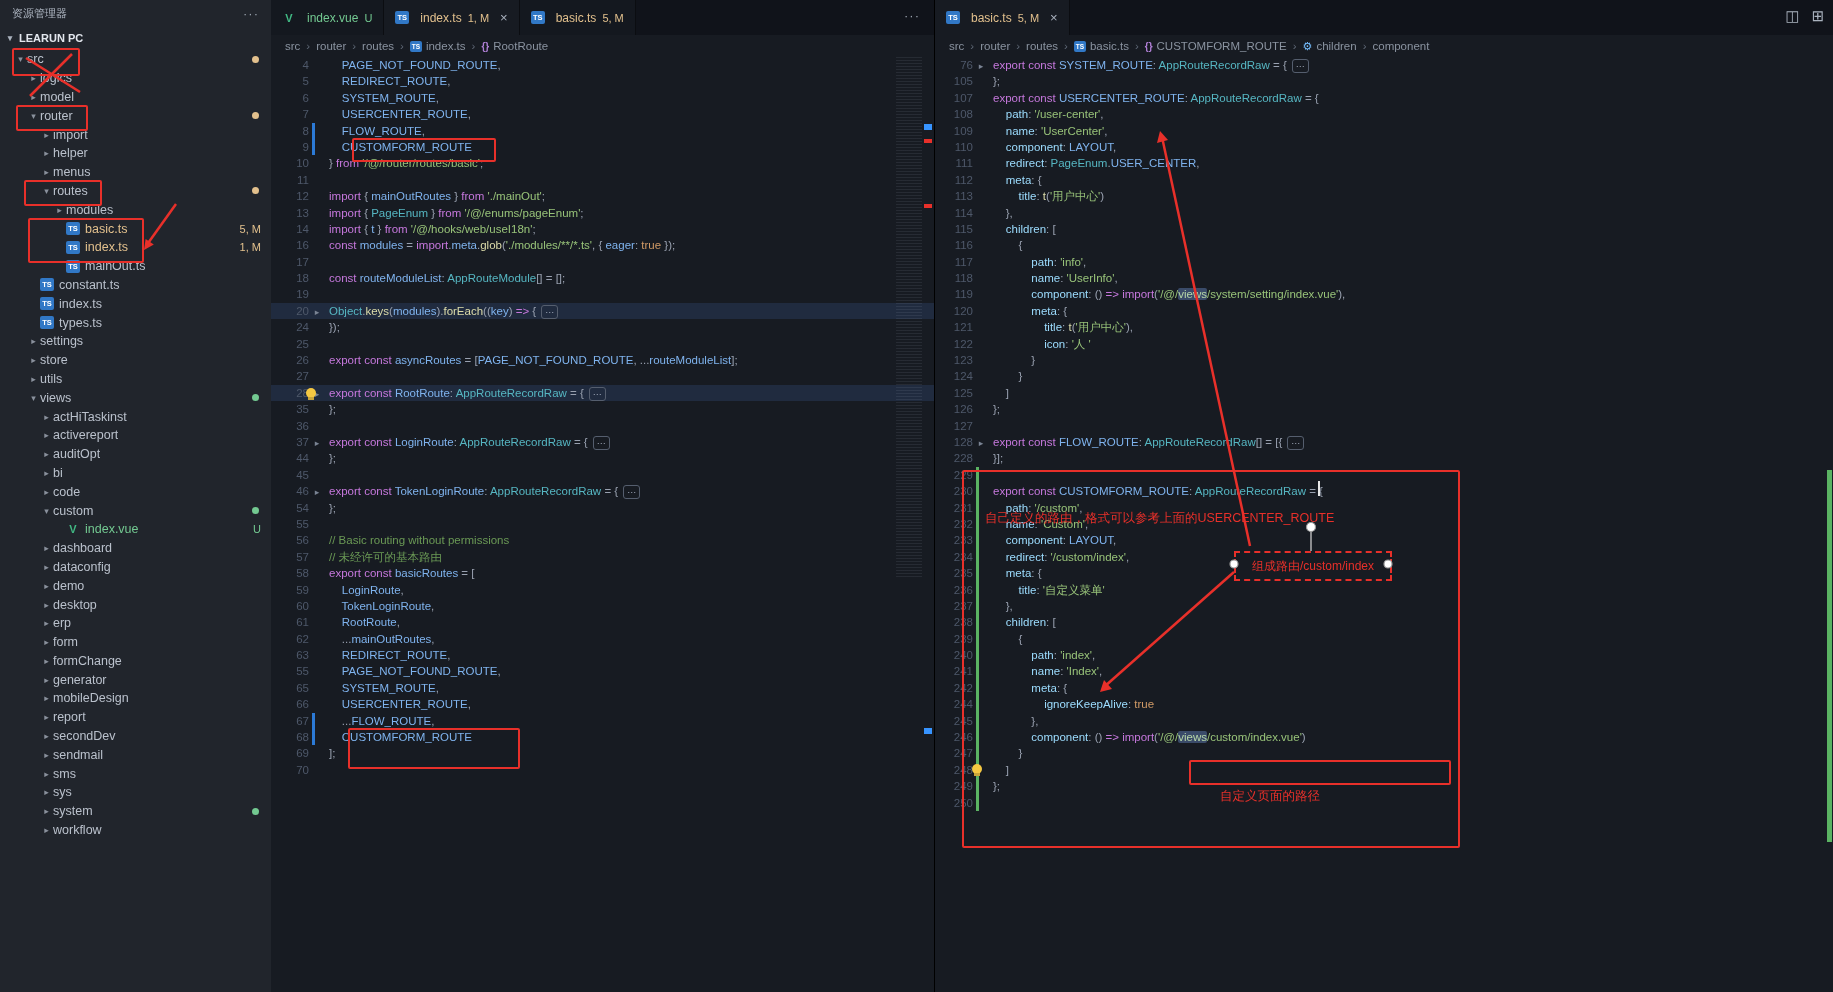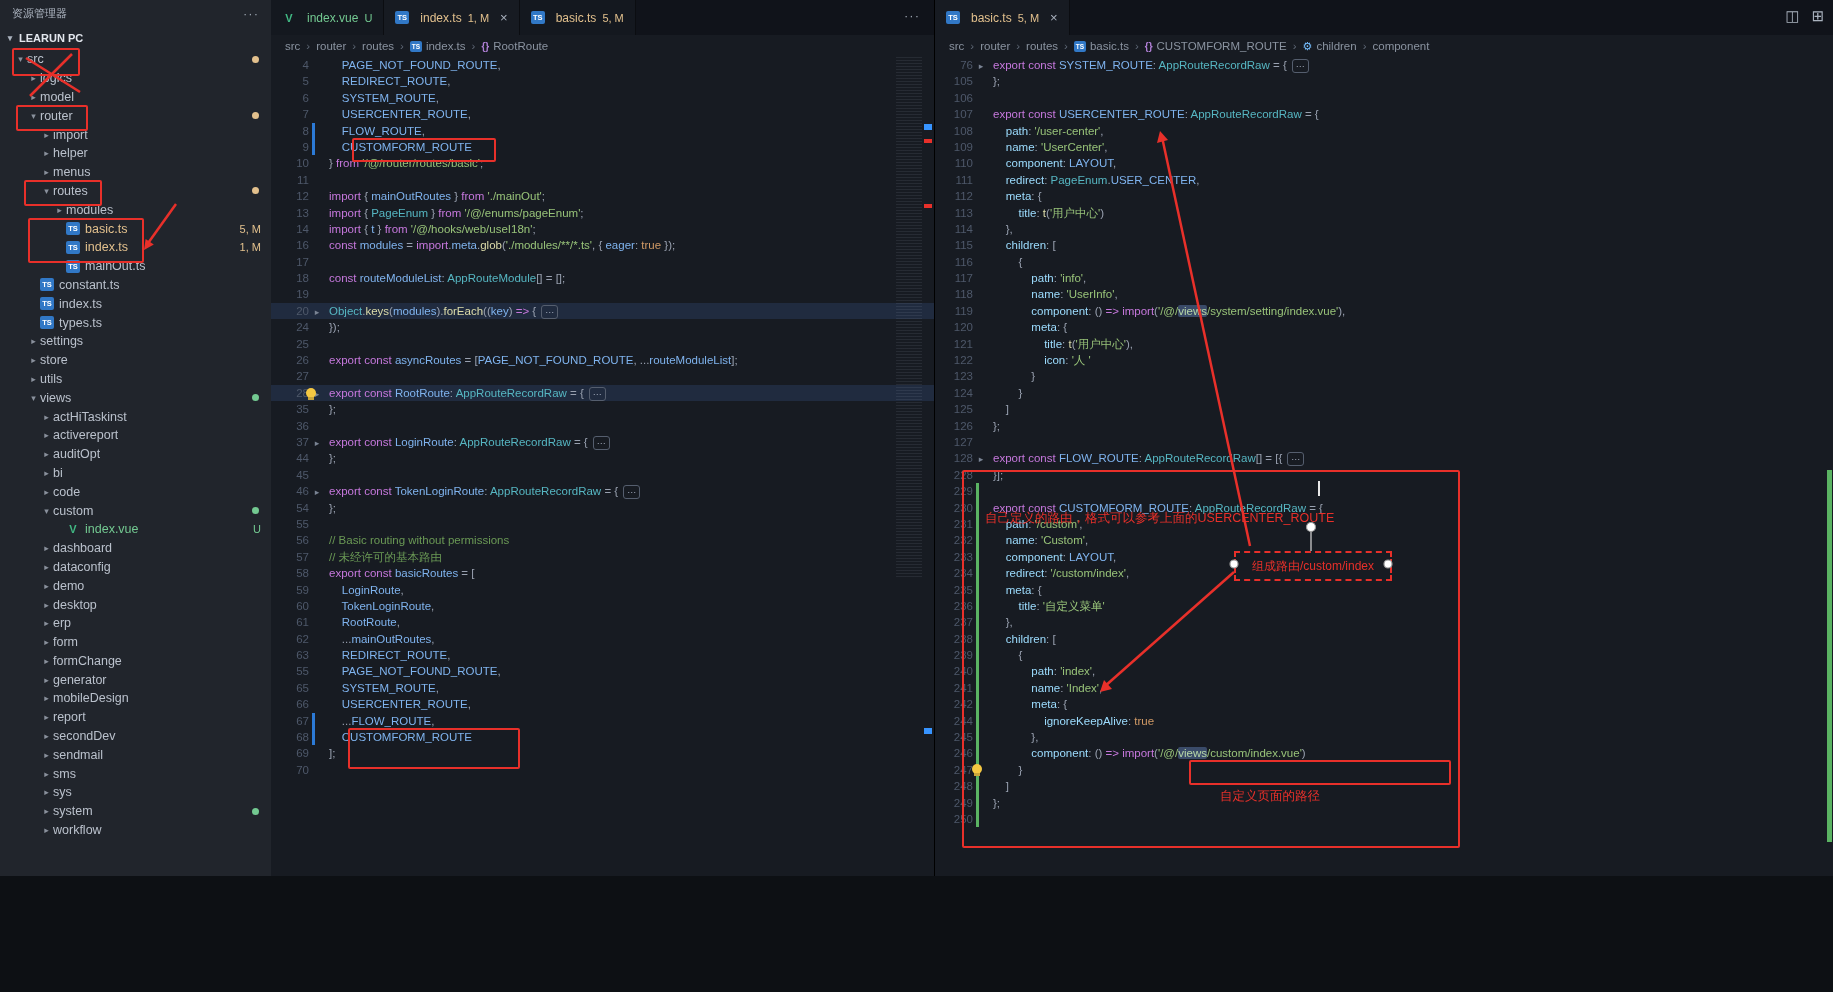--- a/index.html
+++ b/index.html
@@ -1,16 +1,16 @@
 <!DOCTYPE html>
 <html><head>
 <meta charset="utf-8">
 <style>
   html,body{margin:0;padding:0;background:#0d1014;}
-  #app{position:relative;width:1833px;height:876px;overflow:hidden;background:#ffffff;
+  #app{position:relative;width:1833px;height:992px;overflow:hidden;background:#ffffff;
        font-family:"Liberation Sans",sans-serif;color:#b4bcc8;}
   
   #sidebar{position:absolute;left:0;top:0;width:271px;height:992px;background:#21252c;border-right:1px solid #0c0e12;}
   .sb-head{height:26px;display:flex;align-items:center;padding:0 12px;font-size:11px;color:#aeb6c2;}
   .sb-head .more{margin-left:auto;color:#9aa3ae;font-size:13px;letter-spacing:1px;cursor:pointer;}
   .sb-section{height:24px;display:flex;align-items:center;gap:3px;padding-left:4px;font-size:11px;font-weight:bold;color:#e3e7ee;}
   .sb-section .twisty{font-size:9px;color:#aab2bd;width:12px;text-align:center;}
   #tree{position:absolute;left:0;top:50px;right:0;bottom:0;overflow:hidden;}
   .tree-row{height:18.8px;display:flex;align-items:center;font-size:12.5px;color:#bac1cc;position:relative;white-space:nowrap;}
   .twisty{width:13px;flex:none;color:#8a919d;font-size:9px;text-align:center;}
@@ -416,21 +416,20 @@
           <span>children</span>
         </span>
         <span class="csep">›</span>
         <span class="crumb">
           <span>component</span>
         </span>
       </div>
     <div class="code" id="code1">
         <div class="cl"><span class="ln">76</span><span class="fa">▸</span><span class="ct"><span class="tk-k">export</span><span class="tk-pl"> </span><span class="tk-k">const</span><span class="tk-pl"> </span><span class="tk-v">SYSTEM_ROUTE</span><span class="tk-p">: </span><span class="tk-ty">AppRouteRecordRaw</span><span class="tk-p"> = {</span><span class="fold">···</span></span></div>
         <div class="cl"><span class="ln">105</span><span class="fa"></span><span class="ct"><span class="tk-p">};</span></span></div>
-        <div class="cl"><span class="ln">106</span><span class="fa"></span><span class="ct"></span></div>
         <div class="cl"><span class="ln">107</span><span class="fa"></span><span class="ct"><span class="tk-k">export</span><span class="tk-pl"> </span><span class="tk-k">const</span><span class="tk-pl"> </span><span class="tk-v">USERCENTER_ROUTE</span><span class="tk-p">: </span><span class="tk-ty">AppRouteRecordRaw</span><span class="tk-p"> = {</span></span></div>
         <div class="cl"><span class="ln">108</span><span class="fa"></span><span class="ct"><span class="tk-pl">    </span><span class="tk-pr">path</span><span class="tk-p">: </span><span class="tk-s">'/user-center'</span><span class="tk-p">,</span></span></div>
         <div class="cl"><span class="ln">109</span><span class="fa"></span><span class="ct"><span class="tk-pl">    </span><span class="tk-pr">name</span><span class="tk-p">: </span><span class="tk-s">'UserCenter'</span><span class="tk-p">,</span></span></div>
         <div class="cl"><span class="ln">110</span><span class="fa"></span><span class="ct"><span class="tk-pl">    </span><span class="tk-pr">component</span><span class="tk-p">: </span><span class="tk-v">LAYOUT</span><span class="tk-p">,</span></span></div>
         <div class="cl"><span class="ln">111</span><span class="fa"></span><span class="ct"><span class="tk-pl">    </span><span class="tk-pr">redirect</span><span class="tk-p">: </span><span class="tk-ty">PageEnum</span><span class="tk-p">.</span><span class="tk-v">USER_CENTER</span><span class="tk-p">,</span></span></div>
         <div class="cl"><span class="ln">112</span><span class="fa"></span><span class="ct"><span class="tk-pl">    </span><span class="tk-pr">meta</span><span class="tk-p">: {</span></span></div>
         <div class="cl"><span class="ln">113</span><span class="fa"></span><span class="ct"><span class="tk-pl">        </span><span class="tk-pr">title</span><span class="tk-p">: </span><span class="tk-fn">t</span><span class="tk-p">(</span><span class="tk-s">'用户中心'</span><span class="tk-p">)</span></span></div>
         <div class="cl"><span class="ln">114</span><span class="fa"></span><span class="ct"><span class="tk-pl">    </span><span class="tk-p">},</span></span></div>
         <div class="cl"><span class="ln">115</span><span class="fa"></span><span class="ct"><span class="tk-pl">    </span><span class="tk-pr">children</span><span class="tk-p">: [</span></span></div>
         <div class="cl"><span class="ln">116</span><span class="fa"></span><span class="ct"><span class="tk-pl">        </span><span class="tk-p">{</span></span></div>

